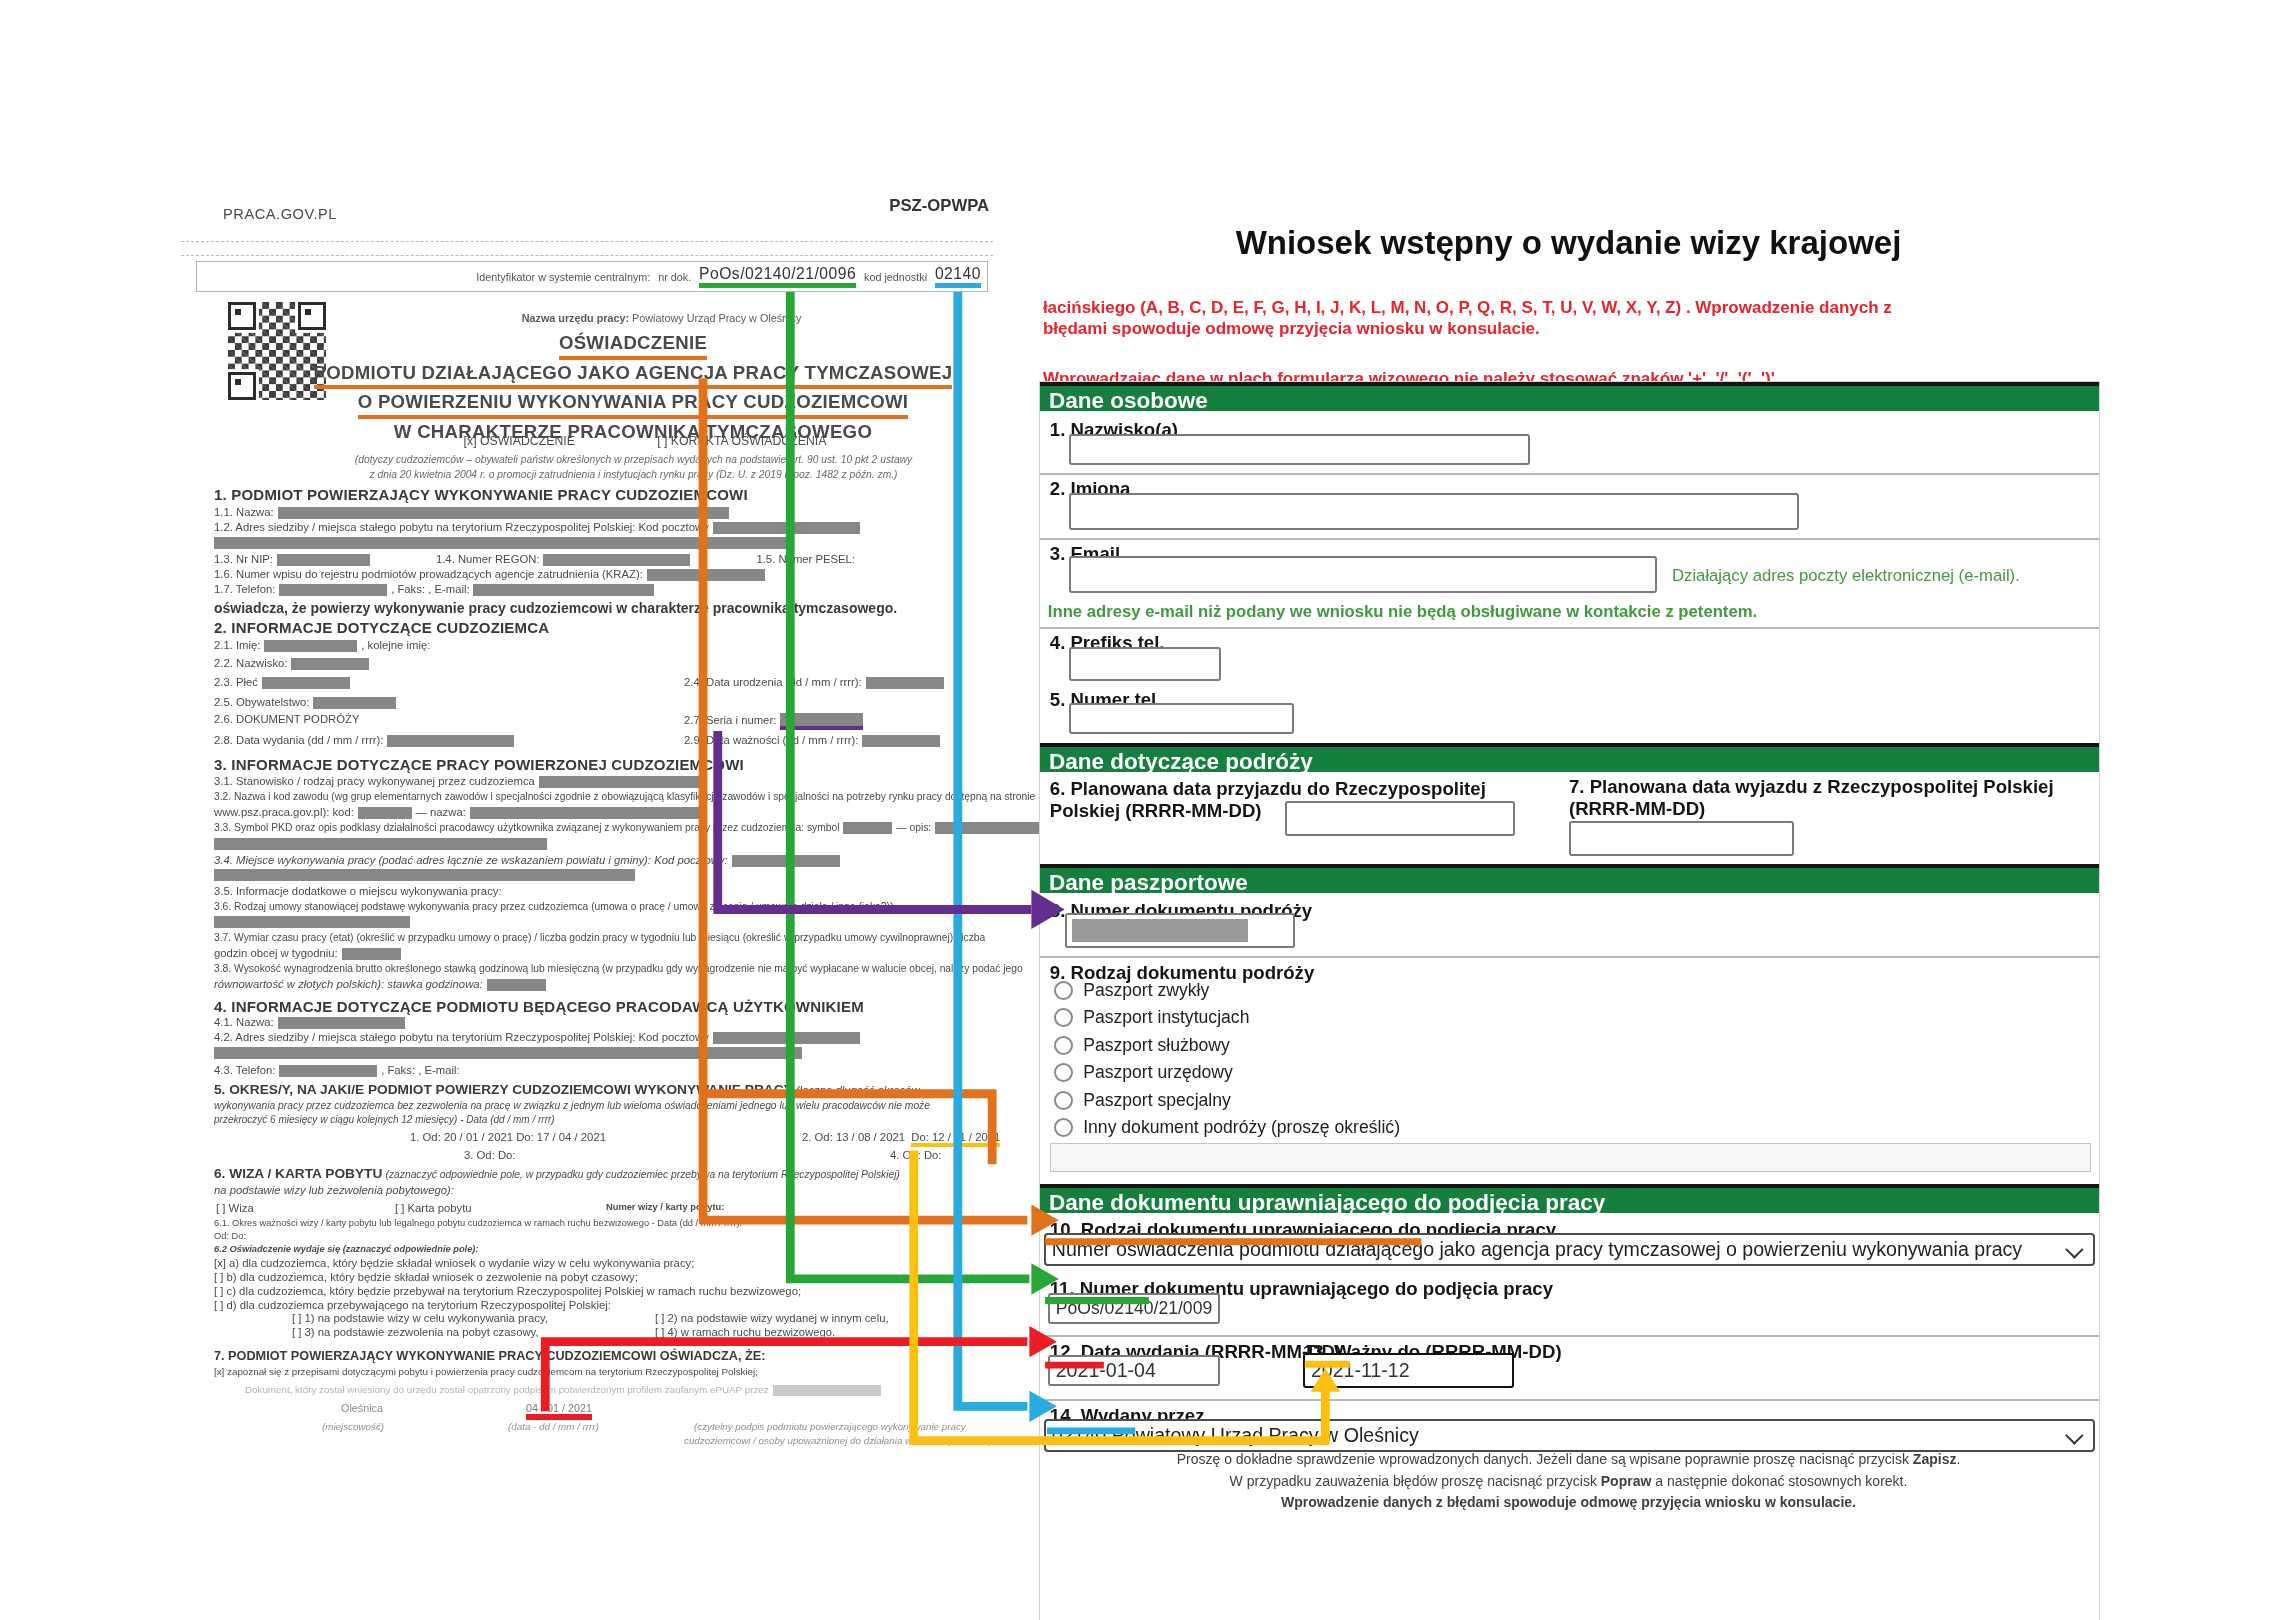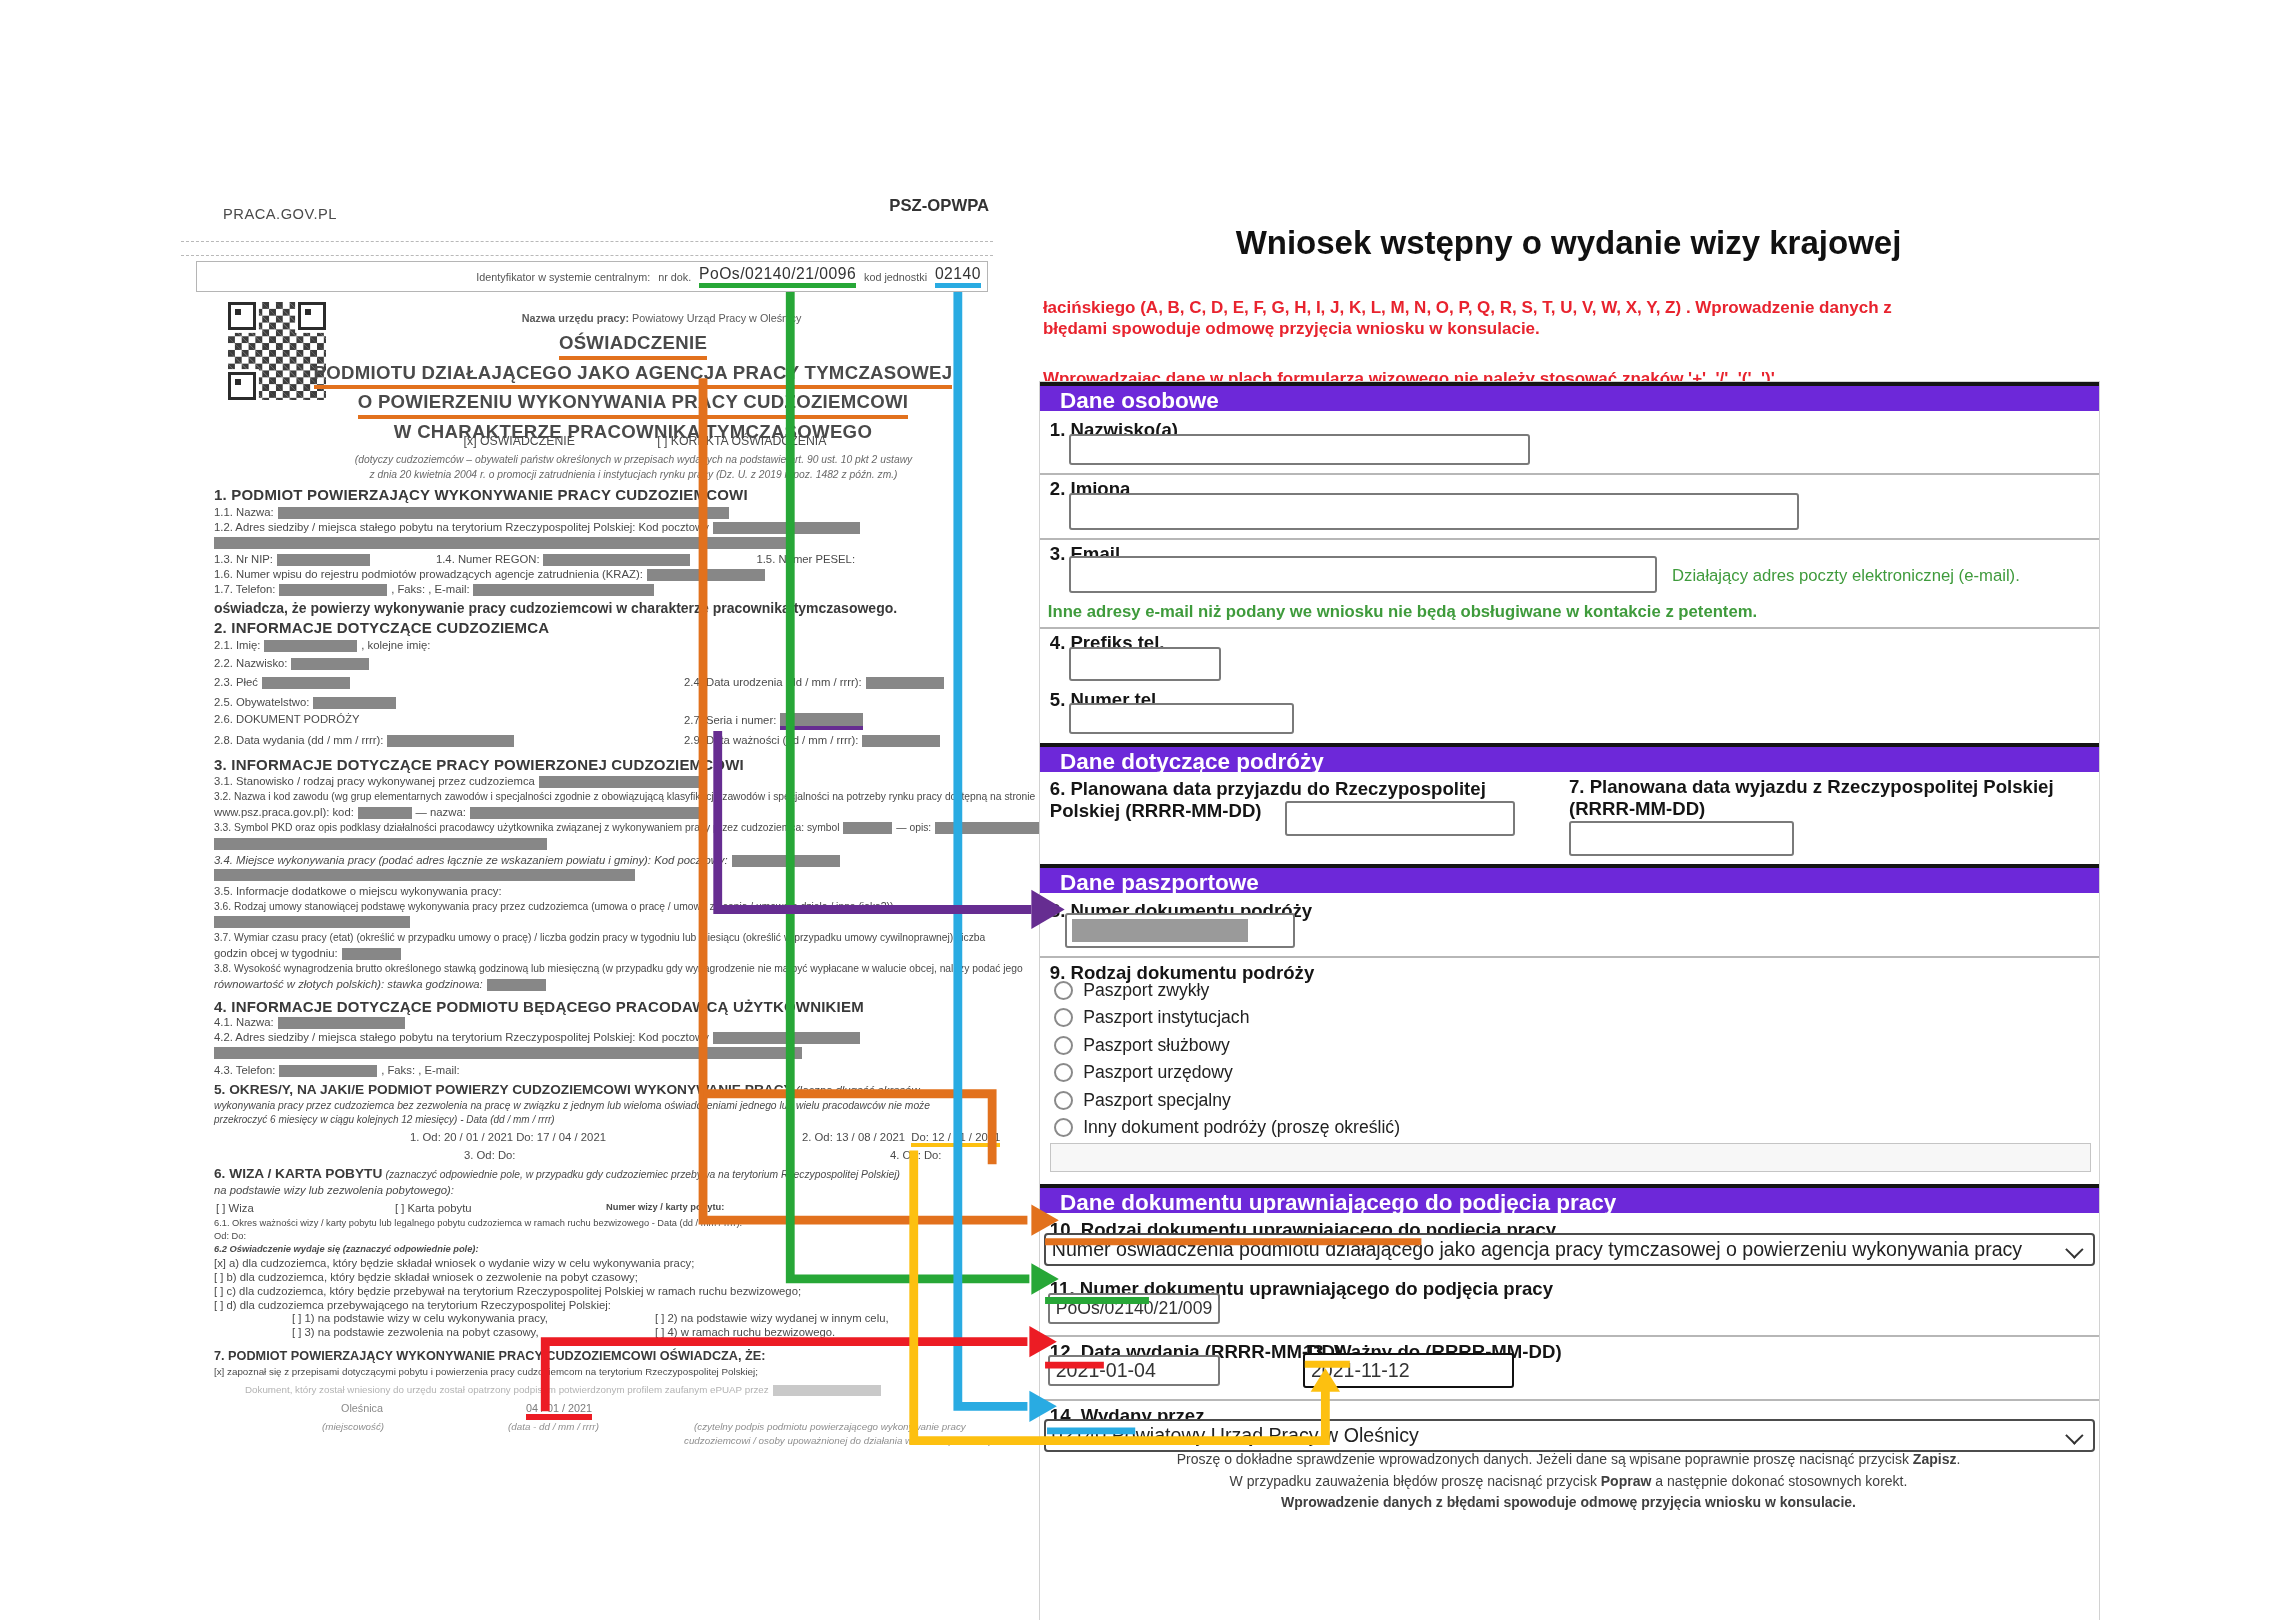--- a/index.html
+++ b/index.html
@@ -41,22 +41,22 @@
   .sm{font-size:9.3px;}
   .bsm{font-weight:bold;font-size:9.3px;}
   .faded{color:#b3b3b3;}
   .rdl{display:inline-block;background:#c9c9c9;height:10.8px;vertical-align:middle;margin:0 3.9px;}
   
   #form{position:absolute;left:1039px;top:216px;width:1059px;}
   #ftitle{position:absolute;left:0;top:7.8px;width:1059px;text-align:center;font-size:33px;font-weight:bold;color:#111;}
   .redintro{position:absolute;left:3.9px;font-size:17px;font-weight:bold;color:#e8232e;line-height:21.6px;}
   .rednote{text-decoration:underline;}
   #formbox{position:absolute;left:0;top:165px;width:1059px;height:1272px;border:1px solid #d2d2d2;background:#fff;}
-  .bar{position:absolute;left:0;width:1059px;height:29px;background:#6d28d9;border-top:4.9px solid #151515;
-       color:#fff;font-weight:bold;font-size:22.5px;line-height:29px;padding-left:20px;box-sizing:border-box;}
+  .bar{position:absolute;left:0;width:1059px;height:29px;background:#15803d;border-top:4.9px solid #151515;
+       color:#fff;font-weight:bold;font-size:22.5px;line-height:29px;padding-left:9px;box-sizing:border-box;}
   .flabel{position:absolute;left:9.8px;font-size:18.6px;font-weight:bold;color:#151515;white-space:nowrap;}
   .tinput{position:absolute;border:2px solid #7a7a7a;border-radius:2.9px;background:#fff;font-size:19.6px;color:#333;
           padding:0 5.9px;box-sizing:border-box;font-family:"Liberation Sans",sans-serif;}
   .fsep{position:absolute;left:0;width:1059px;border-top:2px solid #b7b7b7;}
   .greennote{position:absolute;font-size:16.7px;color:#3f9b3c;white-space:nowrap;}
   .greenbold{font-weight:bold;}
   .radiorow{position:absolute;left:13.7px;display:flex;align-items:center;gap:9.8px;font-size:17.6px;color:#222;}
   .radio{width:15.7px;height:15.7px;border:2px solid #8a8a8a;border-radius:50%;background:#fff;display:inline-block;}
   .otherinput{position:absolute;left:9.8px;width:1039px;height:27.4px;border:1px solid #c5c5c5;background:#f7f7f7;}
   .sel{position:absolute;border:2px solid #4c4c4c;border-radius:3.9px;background:#fff;font-size:19.6px;color:#222;

